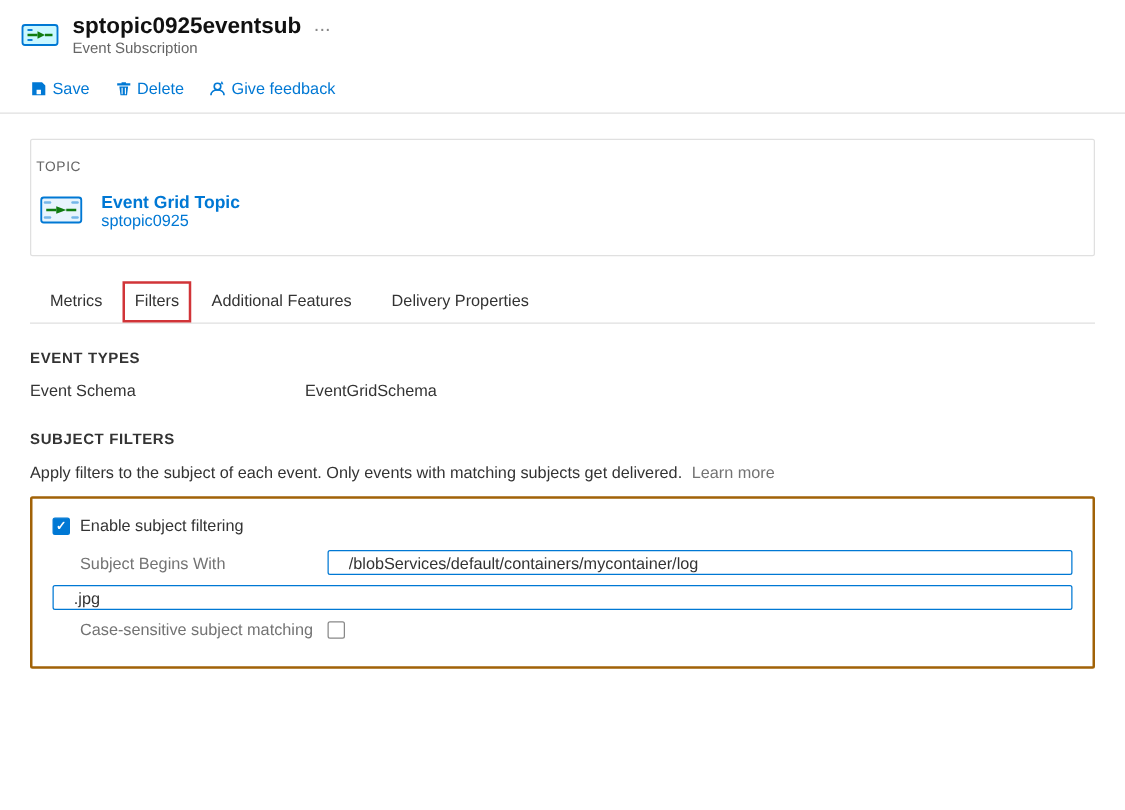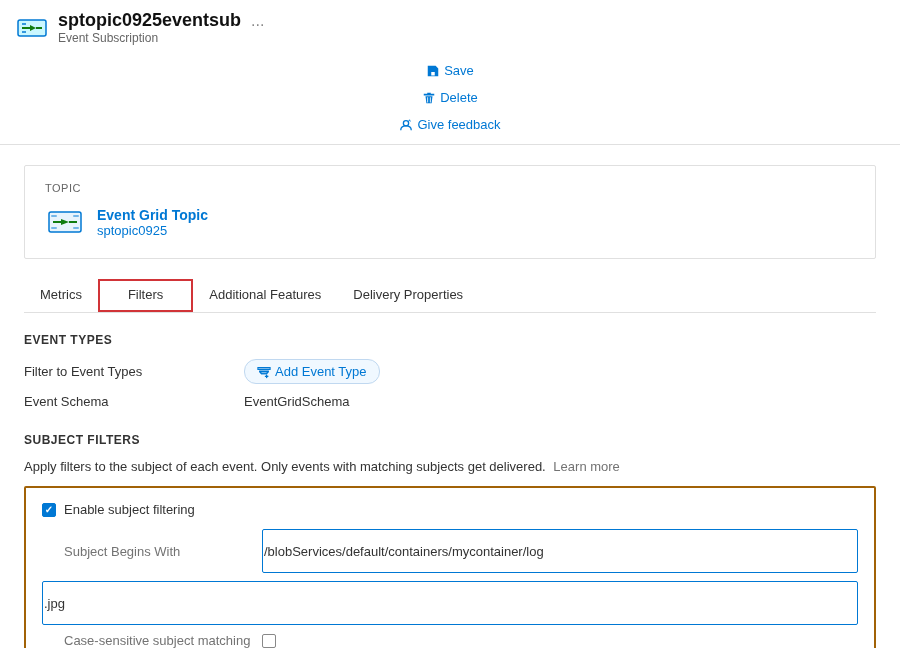--- a/index.html
+++ b/index.html
@@ -5,35 +5,35 @@
     * { box-sizing: border-box; margin: 0; padding: 0; }
     body { font-family: 'Segoe UI', Arial, sans-serif; font-size: 13px; color: #333; background: #fff; }
 
     .top-bar { padding: 10px 16px 0 16px; border-bottom: 1px solid #e0e0e0; }
     .resource-header { display: flex; align-items: center; gap: 10px; margin-bottom: 8px; }
     .resource-icon { width: 32px; height: 32px; }
     .resource-title { font-size: 18px; font-weight: 600; color: #111; }
     .resource-subtitle { font-size: 12px; color: #666; }
     .ellipsis { color: #888; font-size: 16px; margin-left: 4px; cursor: pointer; }
     
-    .toolbar { display: flex; align-items: center; gap: 4px; padding: 6px 0 8px 0; flex-direction: column; }
+    .toolbar { display: flex; align-items: center; gap: 4px; padding: 6px 0 8px 0; }
     .toolbar-btn { display: flex; align-items: center; gap: 4px; padding: 4px 8px; background: none; border: none; cursor: pointer; color: #0078d4; font-size: 13px; }
 
     .main-content { padding: 20px 24px; }
 
-    .topic-card { border: 1px solid #e0e0e0; border-radius: 2px; padding: 16px 20px; margin-bottom: 20px; background: #fff; }
+    .topic-card { border: 1px solid #e0e0e0; border-radius: 2px; padding: 16px 4px; margin-bottom: 20px; background: #fff; }
     .topic-label { font-size: 11px; color: #666; text-transform: uppercase; letter-spacing: 0.5px; margin-bottom: 8px; }
     .topic-body { display: flex; align-items: center; gap: 12px; }
     .topic-icon { width: 40px; height: 40px; }
     .topic-name { font-size: 14px; font-weight: 600; color: #0078d4; cursor: pointer; }
     .topic-link { font-size: 13px; color: #0078d4; cursor: pointer; text-decoration: none; }
 
     .tabs { display: flex; border-bottom: 1px solid #e0e0e0; margin-bottom: 20px; }
     .tab { padding: 8px 16px; cursor: pointer; font-size: 13px; color: #333; border-bottom: 2px solid transparent; }
-    .tab.active { border: 2px solid #d13438; color: #333; font-weight: 500; padding: 6px 28px; }
+    .tab.active { border: 2px solid #d13438; color: #333; font-weight: 500; padding: 6px 8px; }
 
     .section { margin-bottom: 24px; }
     .section-title { font-size: 12px; font-weight: 700; text-transform: uppercase; color: #333; margin-bottom: 12px; letter-spacing: 0.5px; }
 
     .field-row { display: flex; align-items: center; margin-bottom: 10px; }
     .field-label { width: 220px; font-size: 13px; color: #333; flex-shrink: 0; }
     .field-value { font-size: 13px; color: #333; }
 
     .add-event-btn { display: flex; align-items: center; gap: 4px; padding: 4px 12px; background: #f0f8ff; border: 1px solid #c0d8f0; border-radius: 12px; cursor: pointer; color: #0078d4; font-size: 13px; }
 
@@ -43,21 +43,21 @@
     .filter-box { border: 2px solid #a16207; border-radius: 2px; padding: 14px 16px; }
 
     .checkbox-row { display: flex; align-items: center; gap: 8px; margin-bottom: 12px; }
     .checkbox-blue { width: 14px; height: 14px; background: #0078d4; border: 1px solid #0078d4; border-radius: 2px; display: flex; align-items: center; justify-content: center; flex-shrink: 0; }
     .checkbox-blue::after { content: '✓'; color: white; font-size: 10px; font-weight: bold; }
     .checkbox-unchecked { width: 14px; height: 14px; background: #fff; border: 1px solid #888; border-radius: 2px; flex-shrink: 0; }
     .checkbox-label { font-size: 13px; color: #333; }
 
     .filter-field-row { display: flex; align-items: center; margin-bottom: 8px; }
     .filter-field-label { width: 220px; font-size: 13px; color: #737373; flex-shrink: 0; padding-left: 22px; }
-    .filter-input { flex: 1; height: 44px; border: 1px solid #0078d4; border-radius: 2px; padding: 0 1px; font-size: 13px; color: #333; outline: none; }
+    .filter-input { flex: 1; height: 20px; border: 1px solid #0078d4; border-radius: 2px; padding: 0 16px; font-size: 13px; color: #333; outline: none; }
   </style>
 </head>
 <body>
 
 <div class="top-bar">
   <div class="resource-header">
 
     <svg class="resource-icon" viewBox="0 0 32 32" xmlns="http://www.w3.org/2000/svg">
       <rect x="2" y="8" width="28" height="16" rx="2" fill="#50e6ff" opacity="0.3"></rect>
       <rect x="2" y="8" width="28" height="16" rx="2" fill="none" stroke="#0078d4" stroke-width="1.5"></rect>
@@ -137,32 +137,20 @@
       <span>Additional Features</span>
     </div>
     <div class="tab">
       <span>Delivery Properties</span>
     </div>
   </div>
 
   <div class="section">
     <div class="section-title">EVENT TYPES</div>
     <div class="field-row">
-      <div class="field-label">Filter to Event Types</div>
-      <button class="add-event-btn">
-        <svg width="14" height="14" viewBox="0 0 16 16">
-          <path d="M1 3h14v2H1zm2 4h10v1H3zm0 0L5 10h6l2-3" fill="none" stroke="#0078d4" stroke-width="1.2"></path>
-          <path d="M3 7l2 3h6l2-3" fill="none" stroke="#0078d4" stroke-width="1.2"></path>
-          <line x1="11" y1="11" x2="11" y2="15" stroke="#0078d4" stroke-width="1.5"></line>
-          <line x1="9" y1="13" x2="13" y2="13" stroke="#0078d4" stroke-width="1.5"></line>
-        </svg>
-        <span>Add Event Type</span>
-      </button>
-    </div>
-    <div class="field-row">
       <div class="field-label">Event Schema</div>
       <div class="field-value">EventGridSchema</div>
     </div>
   </div>
 
   <div class="section">
     <div class="section-title">SUBJECT FILTERS</div>
     <div class="subject-filters-desc">
       <span>Apply filters to the subject of each event. Only events with matching subjects get delivered.</span>
       <a style="color:#737373; margin-left:4px;">Learn more</a>

